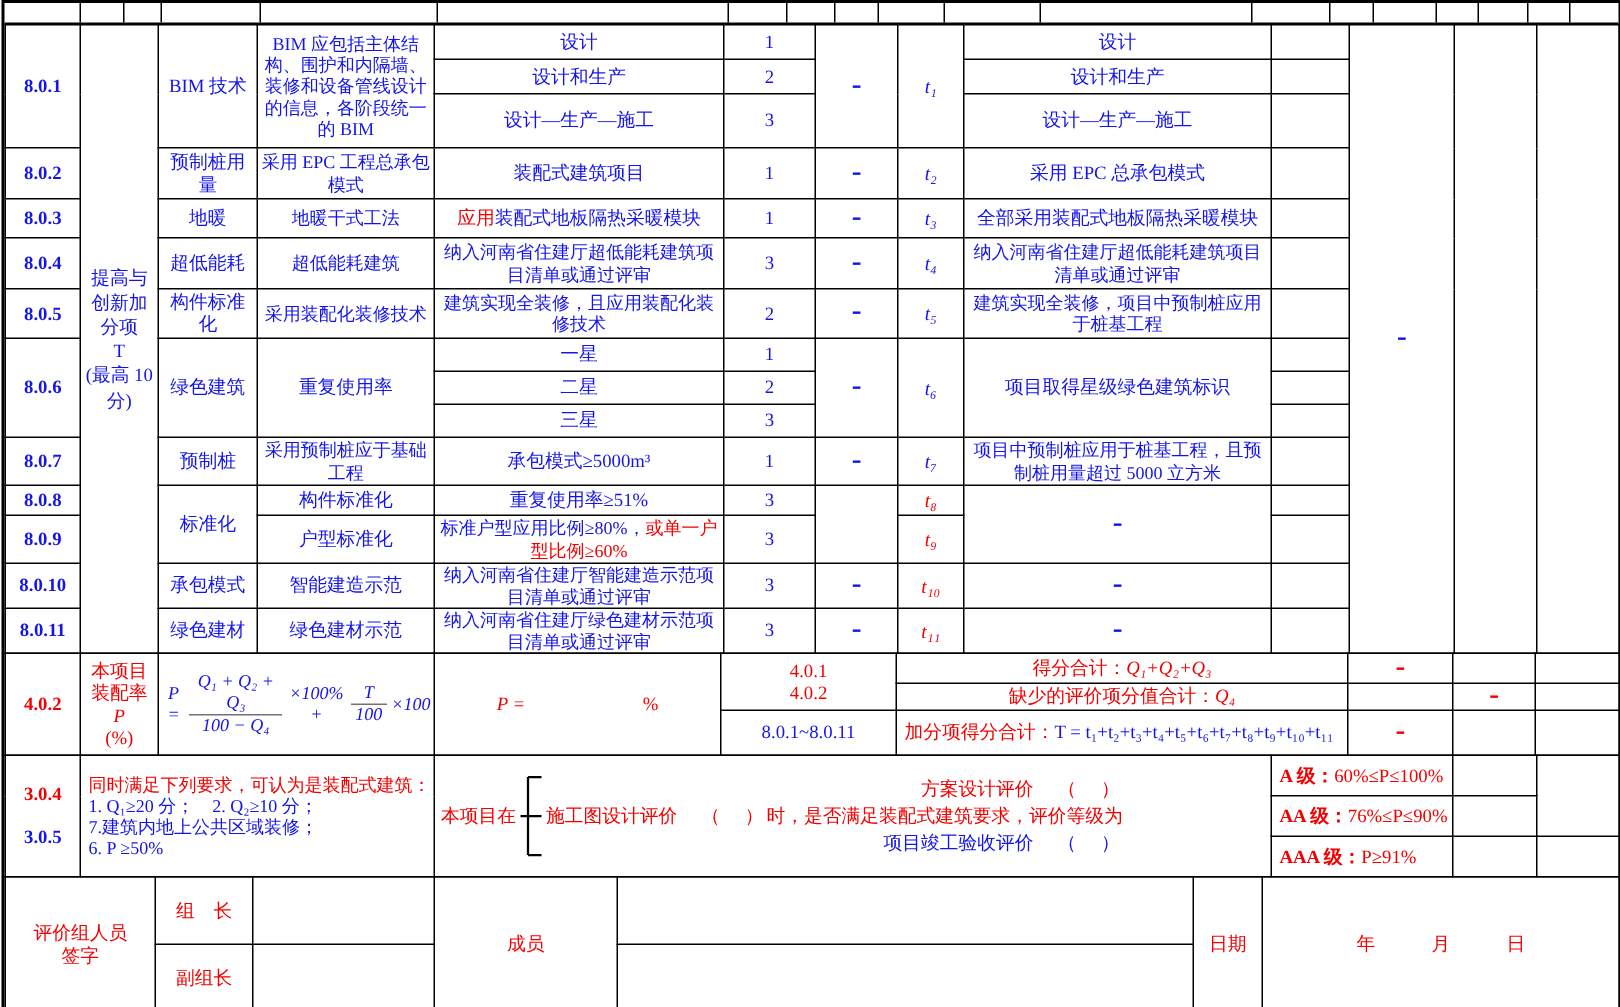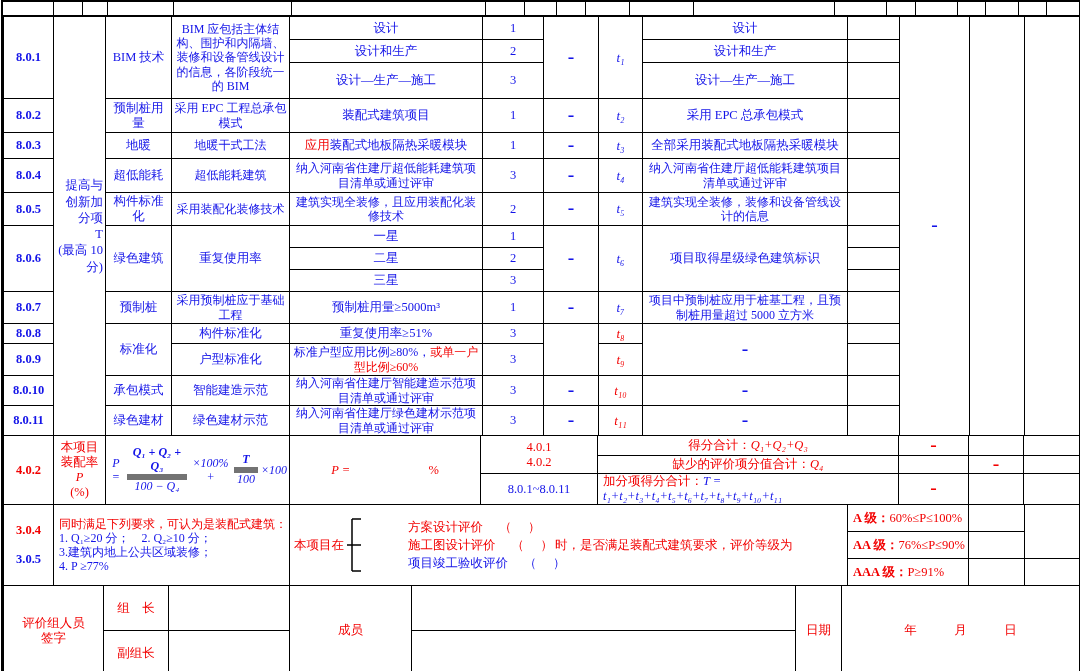--- a/index.html
+++ b/index.html
@@ -12,28 +12,28 @@
   .red{color:#f20000;}
   .bold{font-weight:bold;}
   .lt{text-align:left;padding-left:5px;}
   .dash{font-weight:bold;font-family:"DejaVu Sans",sans-serif;font-size:13px;}
   .tsym{font-style:italic;font-size:13px;}
   .desc{line-height:1.18;font-size:12px;}
   .sliver{display:flex;height:13px;border-bottom:1px solid #000;}
   .sliver > div{border-right:1px solid #000;height:100%;}
   .sliver > div:last-child{border-right:none;flex:1;}
   .frac{display:inline-flex;flex-direction:column;vertical-align:middle;margin:0 3px;}
-  .frac .num{border-bottom:6px solid #737373;padding:0 3px;line-height:1.15;font-weight:bold;}
+  .frac .num{border-bottom:1px solid #737373;padding:0 3px;line-height:1.15;}
   .frac .den{padding:0 3px;line-height:1.15;}
   .formula{font-size:12px;font-style:italic;display:flex;align-items:center;justify-content:center;}
   .peq{display:flex;justify-content:space-around;align-items:center;font-style:italic;}
-  .stageline{white-space:nowrap;line-height:1.45;text-align:left;margin-left:44px;}
+  .stageline{white-space:nowrap;line-height:1.45;text-align:right;}
   .paren{margin-left:16px;letter-spacing:2px;}
   .midcell{display:flex;align-items:center;justify-content:flex-start;padding-left:2px;}
-  .catcell{line-height:1.3;text-align:right;}
+  .catcell{line-height:1.3;}
 </style>
 </head>
 <body>
 
 <div class="sheet">
 
   <div class="sliver">
     <div style="width:50px"></div>
       <div style="width:28px"></div>
       <div style="width:24px"></div>
@@ -138,21 +138,21 @@
       <td></td>
     </tr>
     <tr style="height:33px">
       <td class="blue bold">8.0.5</td>
       <td class="blue">构件标准化</td>
       <td class="blue desc">采用装配化装修技术</td>
       <td class="blue desc">建筑实现全装修，且应用装配化装修技术</td>
       <td class="blue">2</td>
       <td class="blue dash">–</td>
       <td class="blue tsym">t₅</td>
-      <td class="blue desc">建筑实现全装修，装修和设备管线设计的信息</td>
+      <td class="blue desc">建筑实现全装修，项目中预制桩应用于桩基工程</td>
       <td></td>
     </tr>
     <tr style="height:22px">
       <td rowspan="3" class="blue bold">8.0.6</td>
       <td rowspan="3" class="blue">绿色建筑</td>
       <td rowspan="3" class="blue">重复使用率</td>
       <td class="blue">一星</td>
       <td class="blue">1</td>
       <td rowspan="3" class="blue dash">–</td>
       <td rowspan="3" class="blue tsym">t₆</td>
@@ -166,21 +166,21 @@
     </tr>
     <tr style="height:22px">
       <td class="blue">三星</td>
       <td class="blue">3</td>
       <td></td>
     </tr>
     <tr style="height:32px">
       <td class="blue bold">8.0.7</td>
       <td class="blue">预制桩</td>
       <td class="blue desc">采用预制桩应于基础工程</td>
-      <td class="blue">预制桩用量≥5000m³</td>
+      <td class="blue">承包模式≥5000m³</td>
       <td class="blue">1</td>
       <td class="blue dash">–</td>
       <td class="blue tsym">t₇</td>
       <td class="blue desc">项目中预制桩应用于桩基工程，且预制桩用量超过 5000 立方米</td>
       <td></td>
     </tr>
     <tr style="height:20px">
       <td class="blue bold">8.0.8</td>
       <td rowspan="2" class="blue">标准化</td>
       <td class="blue">构件标准化</td>
@@ -276,21 +276,21 @@
       <td></td>
     </tr>
     <tr style="height:18px">
       <td><span class="red">缺少的评价项分值合计：</span><span class="red" style="font-style:italic">Q₄</span></td>
       <td></td>
       <td class="red dash">–</td>
       <td></td>
     </tr>
     <tr style="height:30px">
       <td class="blue">8.0.1~8.0.11</td>
-      <td class="lt"><span class="red">加分项得分合计：</span><span class="blue" style="font-style:italic">T = t₁+t₂+t₃+t₄+t₅+t₆+t₇+t₈+t₉+t₁₀+t₁₁</span></td>
+      <td class="lt"><span class="red">加分项得分合计：</span><span class="blue" style="">T = t₁+t₂+t₃+t₄+t₅+t₆+t₇+t₈+t₉+t₁₀+t₁₁</span></td>
       <td class="red dash">–</td>
       <td></td>
       <td></td>
     </tr>
   </tbody>
     </table>
 
   <table>
     <colgroup>
       <col style="width:50px">
@@ -302,22 +302,22 @@
     </colgroup>
     <tbody>
         <tr style="height:27px">
       <td rowspan="3">
         <div class="red bold" style="margin-bottom:14px">3.0.4</div>
         <div class="blue bold">3.0.5</div>
       </td>
       <td rowspan="3" class="lt desc">
         <div class="red">同时满足下列要求，可认为是装配式建筑：</div>
         <div class="blue">1. Q₁≥20 分；　2. Q₂≥10 分；</div>
-        <div class="blue">3.建筑内地上公共区域装修；</div>
-        <div class="blue">4. P ≥77%</div>
+        <div class="blue">7.建筑内地上公共区域装修；</div>
+        <div class="blue">6. P ≥50%</div>
       </td>
       <td rowspan="3">
         <div class="midcell">
           <span class="red" style="white-space:nowrap">本项目在</span>
           <svg width="16" height="62" viewBox="0 0 16 62" style="flex:none;margin:0 2px;">
             <path d="M1 31 H6 M6 5 V57 M6 5 H15 M6 31 H15 M6 57 H15" stroke="#000" stroke-width="1.5" fill="none"></path>
           </svg>
           <div>
             <div class="stageline red"><span>方案设计评价</span><span class="paren">（　）</span></div>
             <div class="stageline red"><span>施工图设计评价</span><span class="paren">（　）</span><span>时，是否满足装配式建筑要求，评价等级为</span></div>

